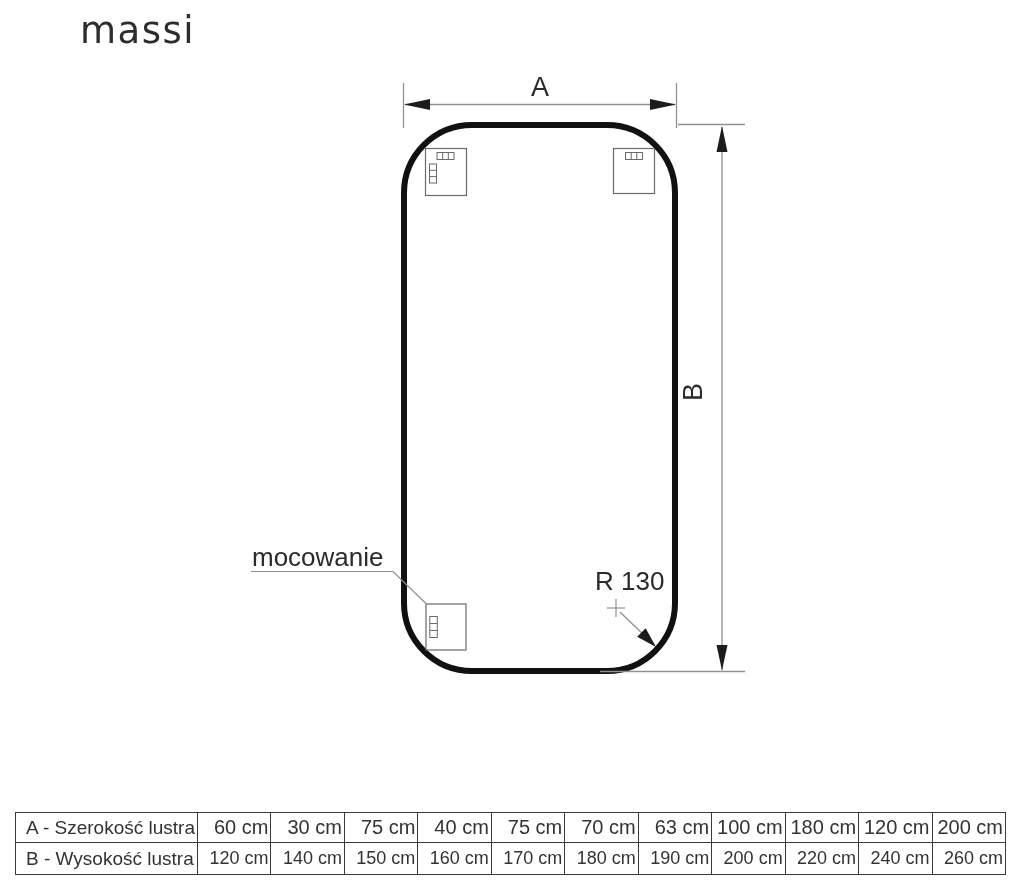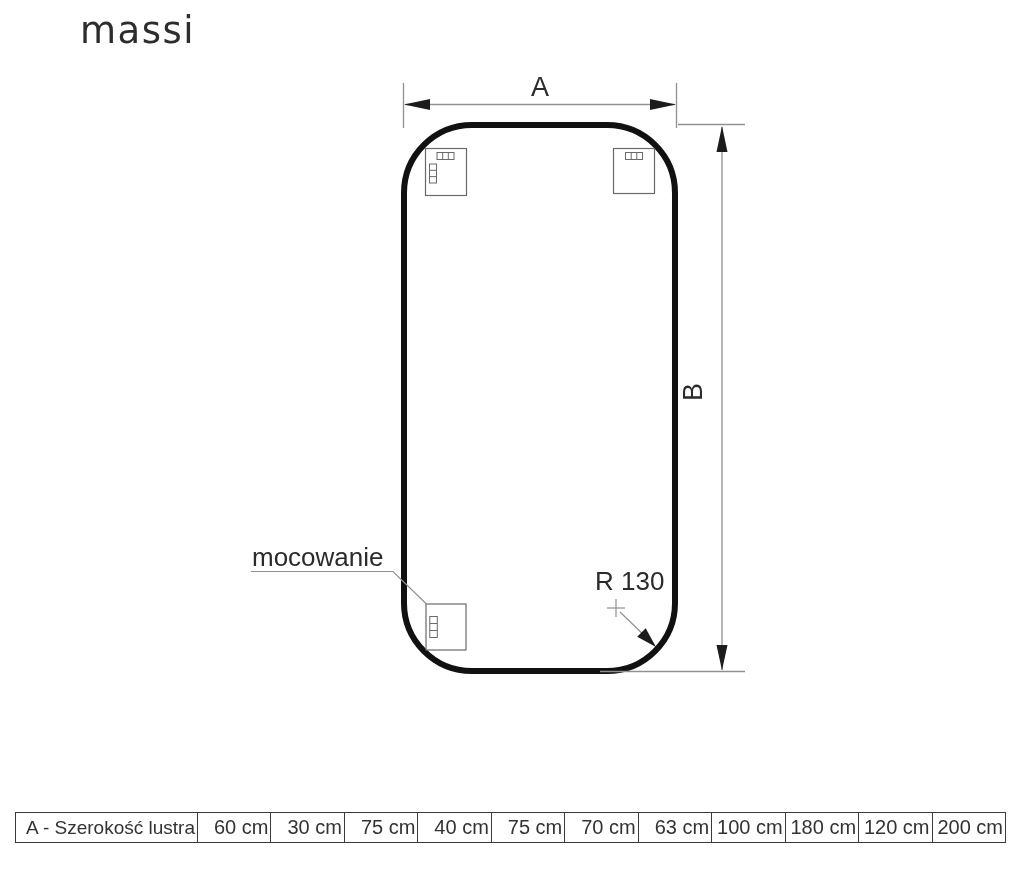--- a/index.html
+++ b/index.html
@@ -123,16 +123,30 @@
       <td class="val">75 cm</td>
       <td class="val">40 cm</td>
       <td class="val">75 cm</td>
       <td class="val">70 cm</td>
       <td class="val">63 cm</td>
       <td class="val">100 cm</td>
       <td class="val">180 cm</td>
       <td class="val">120 cm</td>
       <td class="val">200 cm</td>
     </tr>
+    <tr class="rowB">
+      <td class="lbl">B - Wysokość lustra</td>
+      <td class="val">120 cm</td>
+      <td class="val">140 cm</td>
+      <td class="val">150 cm</td>
+      <td class="val">160 cm</td>
+      <td class="val">170 cm</td>
+      <td class="val">180 cm</td>
+      <td class="val">190 cm</td>
+      <td class="val">200 cm</td>
+      <td class="val">220 cm</td>
+      <td class="val">240 cm</td>
+      <td class="val">260 cm</td>
+    </tr>
   </tbody>
     </table>
 
 </div>
 
 </body></html>

